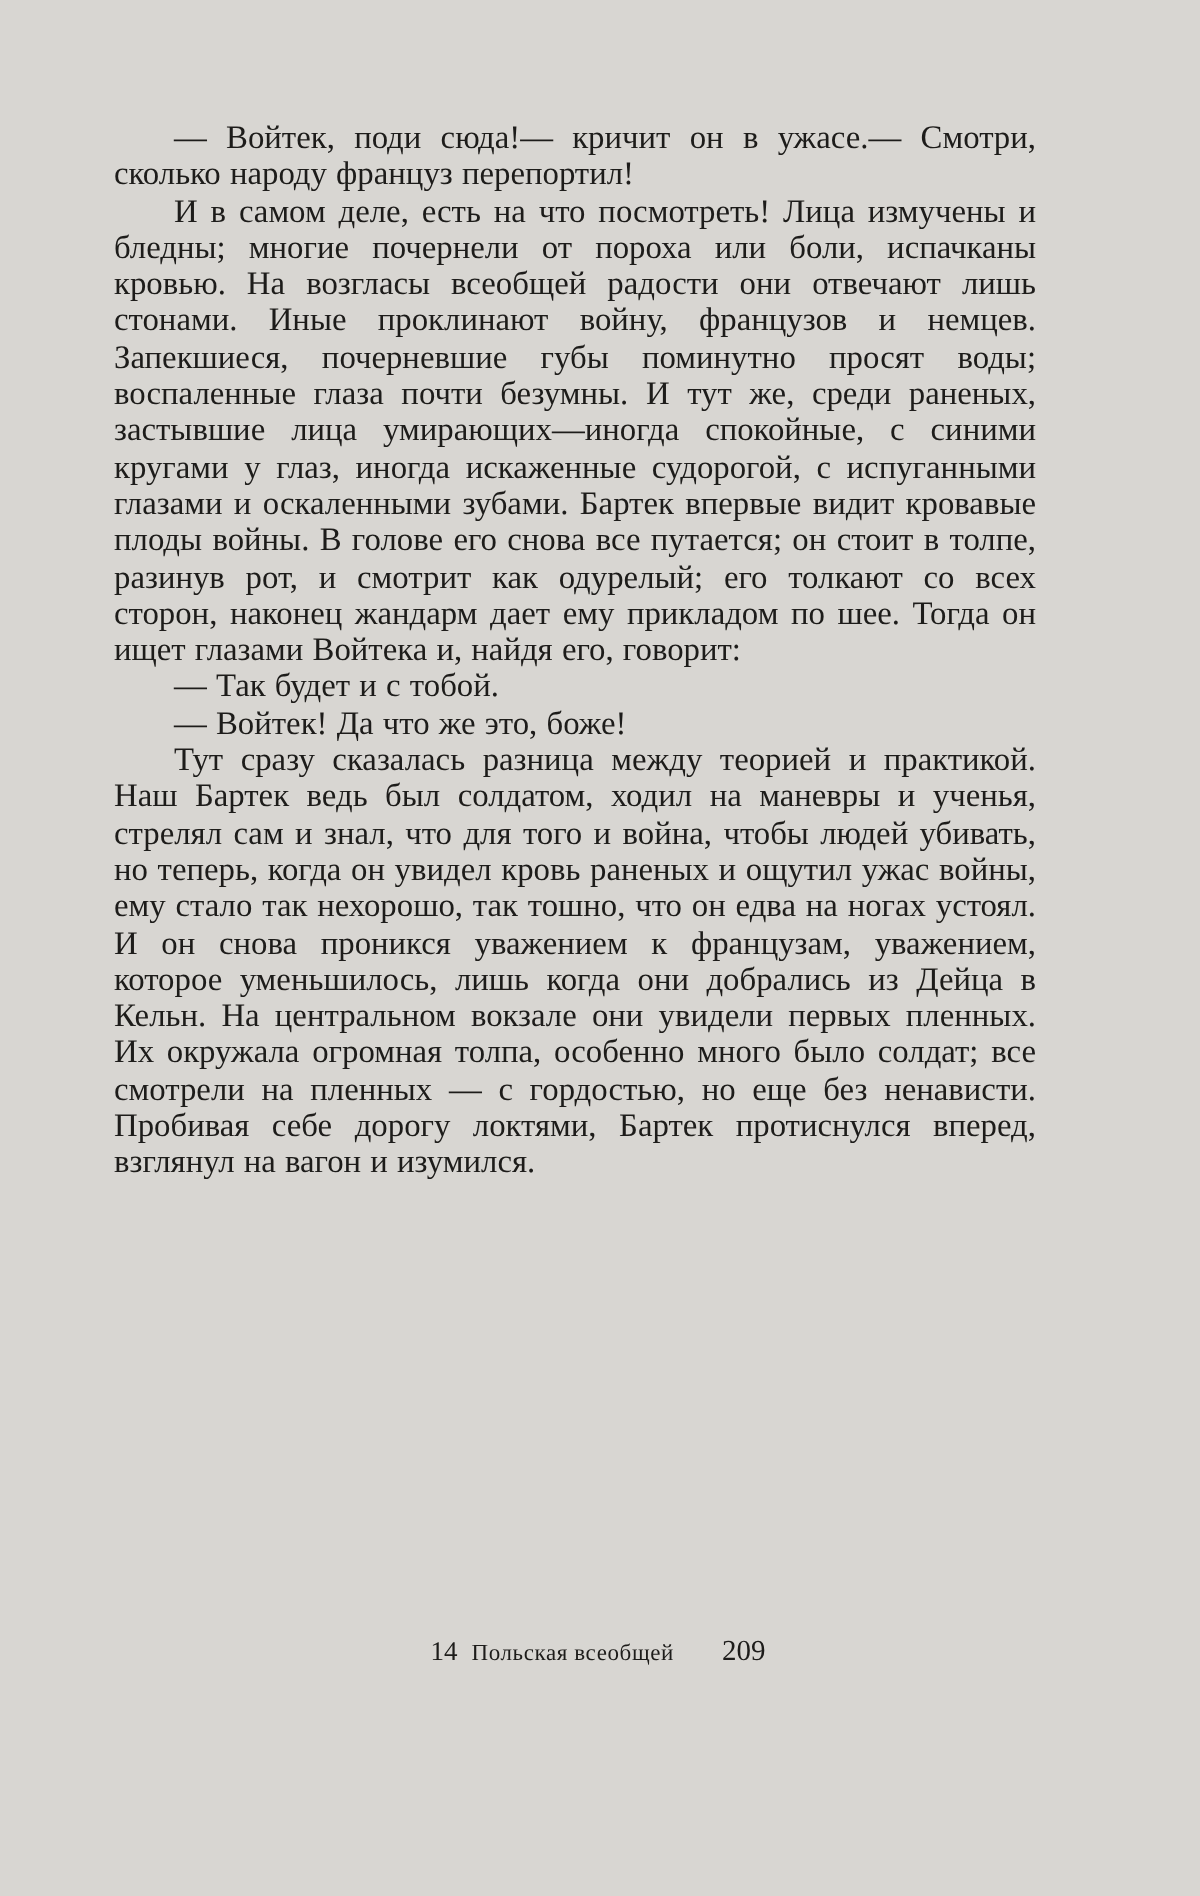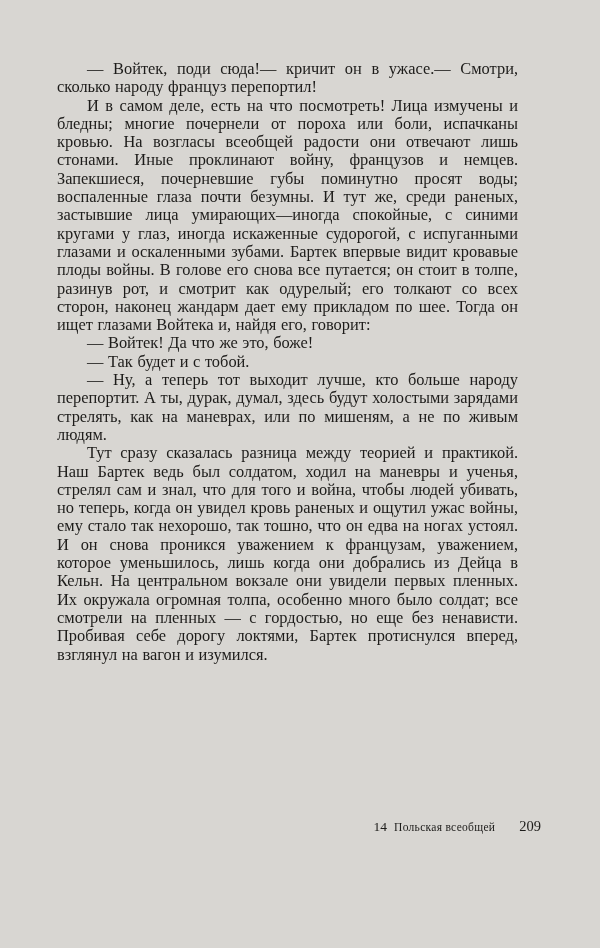--- a/index.html
+++ b/index.html
@@ -33,21 +33,21 @@
     font-size: 16.4px;
     line-height: 18.3px;
     word-spacing: 0.5px;
   }
   .footer {
     position: absolute;
     left: 57px;
     right: 59px;
     top: 818px;
     display: flex;
-    justify-content: flex-end;
+    justify-content: center;
     align-items: baseline;
   }
   .footer-left {
     display: flex;
     align-items: baseline;
     gap: 7px;
   }
   .signature-number {
     font-size: 13.5px;
   }
@@ -60,23 +60,22 @@
     margin-left: 24px;
   }
 </style>
 </head>
 <body>
 
 <div class="page">
   <div class="text-column">
     <p>— Войтек, поди сюда!— кричит он в ужасе.— Смотри, сколько народу француз перепортил!</p>
     <p>И в самом деле, есть на что посмотреть! Лица измучены и бледны; многие почернели от пороха или боли, испачканы кровью. На возгласы всеобщей радости они отвечают лишь стонами. Иные проклинают войну, французов и немцев. Запекшиеся, почерневшие губы поминутно просят воды; воспаленные глаза почти безумны. И тут же, среди раненых, застывшие лица умирающих—иногда спокойные, с синими кругами у глаз, иногда искаженные судорогой, с испуганными глазами и оскаленными зубами. Бартек впервые видит кровавые плоды войны. В голове его снова все путается; он стоит в толпе, разинув рот, и смотрит как одурелый; его толкают со всех сторон, наконец жандарм дает ему прикладом по шее. Тогда он ищет глазами Войтека и, найдя его, говорит:</p>
+    <p>— Так будет и с тобой.</p>
     <p>— Войтек! Да что же это, боже!</p>
-    <p>— Так будет и с тобой.</p>
-    <p>— Ну, а теперь тот выходит лучше, кто больше народу перепортит. А ты, дурак, думал, здесь будут холостыми зарядами стрелять, как на маневрах, или по мишеням, а не по живым людям.</p>
     <p>Тут сразу сказалась разница между теорией и практикой. Наш Бартек ведь был солдатом, ходил на маневры и ученья, стрелял сам и знал, что для того и война, чтобы людей убивать, но теперь, когда он увидел кровь раненых и ощутил ужас войны, ему стало так нехорошо, так тошно, что он едва на ногах устоял. И он снова проникся уважением к французам, уважением, которое уменьшилось, лишь когда они добрались из Дейца в Кельн. На центральном вокзале они увидели первых пленных. Их окружала огромная толпа, особенно много было солдат; все смотрели на пленных — с гордостью, но еще без ненависти. Пробивая себе дорогу локтями, Бартек протиснулся вперед, взглянул на вагон и изумился.</p>
   </div>
 
   <div class="footer">
     <div class="footer-left">
       <span class="signature-number">14</span>
       <span class="book-title">Польская всеобщей</span>
     </div>
     <span class="page-number">209</span>
   </div>

